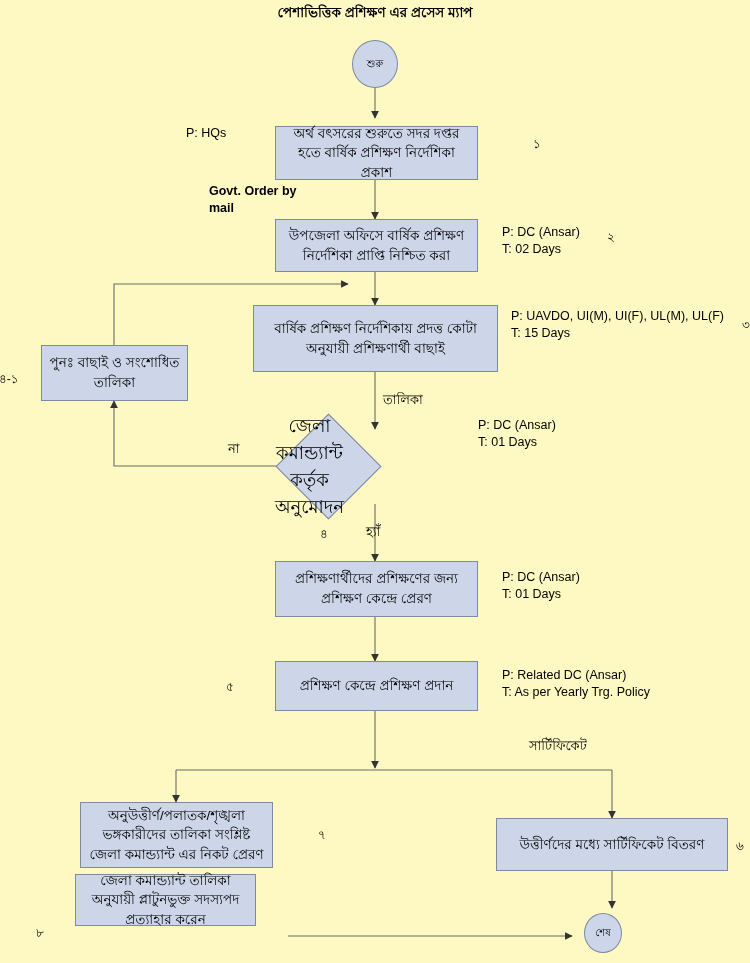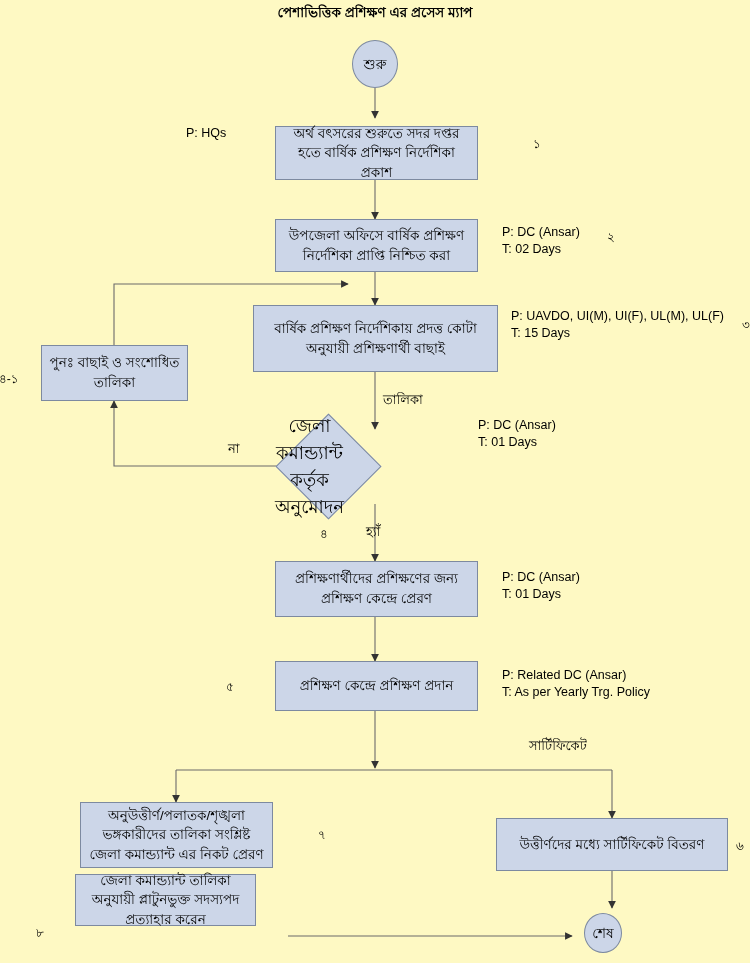--- a/index.html
+++ b/index.html
@@ -32,21 +32,21 @@
     font-size:13.5px;
     line-height:1.45;
     color:#000;
     z-index:2;
   }
   .node .txt{padding:0 6px;}
   .terminator{
     border-radius:50%;
     background:#ccd6e8;
     border:1px solid #7d8aa0;
-    font-size:14px;
+    font-size:10px;
   }
   .diamond{
     background:transparent;
     border:none;
   }
   .diamond .dshape{
     position:absolute;
     left:0;top:0;width:100%;height:100%;
     background:#ccd6e8;
     border:1px solid #7d8aa0;
@@ -128,20 +128,22 @@
   <div class="node terminator" style="left:352px;top:40px;width:46px;height:48px;">
     <span class="txt">শুরু</span>
   </div>
 
   <div class="node" style="left:275px;top:126px;width:203px;height:54px;">
     <span class="txt">অর্থ বৎসরের শুরুতে সদর দপ্তর হতে বার্ষিক প্রশিক্ষণ নির্দেশিকা প্রকাশ</span>
   </div>
   <div class="lbl en" style="left:186px;top:125px;">P: HQs</div>
   <div class="lbl num" style="left:533px;top:136px;">১</div>
 
+  <div class="lbl bold" style="left:209px;top:183px;">Govt. Order by
+mail</div>
 
   <div class="node" style="left:275px;top:219px;width:203px;height:53px;">
     <span class="txt">উপজেলা অফিসে বার্ষিক প্রশিক্ষণ নির্দেশিকা প্রাপ্তি নিশ্চিত করা</span>
   </div>
   <div class="lbl en" style="left:502px;top:224px;">P: DC (Ansar)
 T: 02 Days</div>
   <div class="lbl num" style="left:607px;top:229px;">২</div>
 
   <div class="node" style="left:253px;top:305px;width:245px;height:67px;">
     <span class="txt">বার্ষিক প্রশিক্ষণ নির্দেশিকায় প্রদত্ত কোটা অনুযায়ী প্রশিক্ষণার্থী বাছাই</span>

